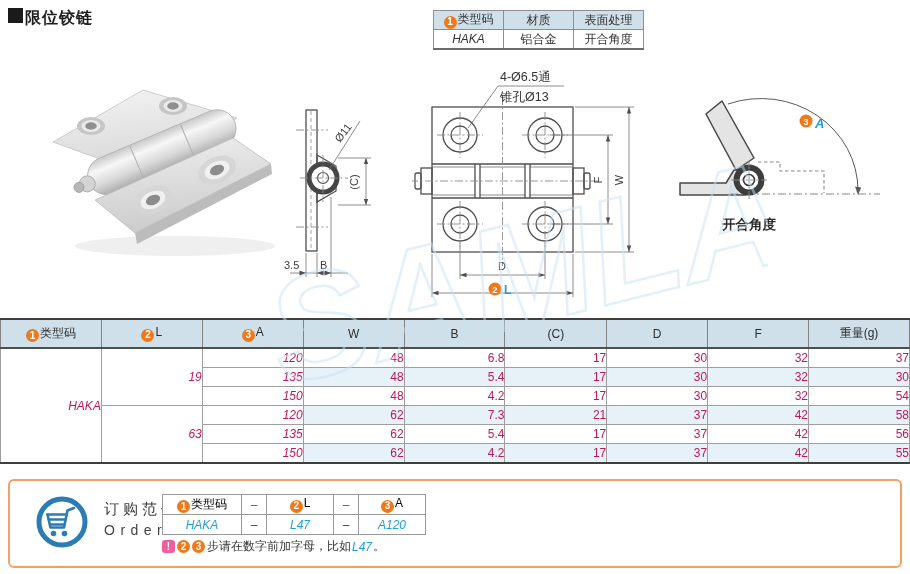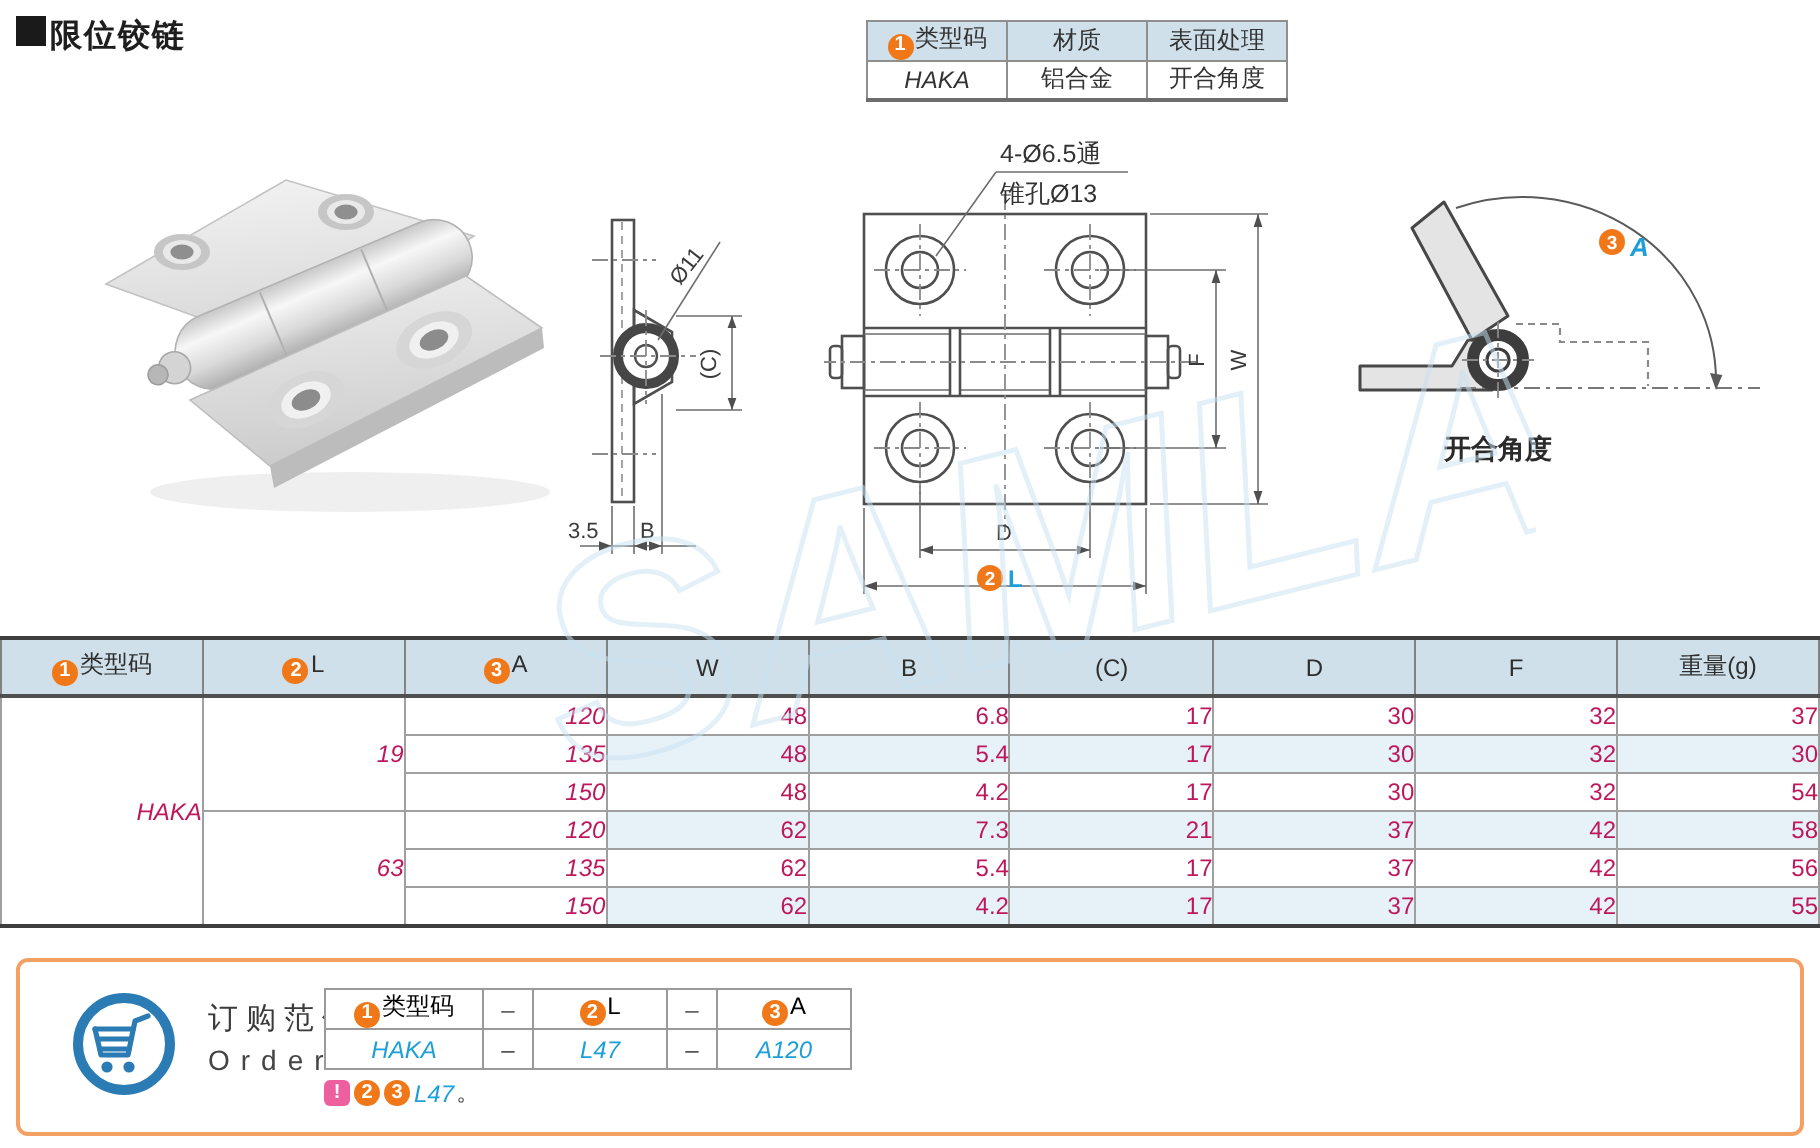--- a/index.html
+++ b/index.html
@@ -331,18 +331,19 @@
         <td class="w2 blue">L47</td>
         <td class="ws blue">–</td>
         <td class="w3 blue">A120</td>
       </tr>
     </tbody>
       </table>
     <div class="ord-note">
       <span class="badge pink">!</span>
       <span class="badge">2</span>
       <span class="badge">3</span>
+      <span>步请在数字前加字母，比如</span>
       <span class="blue">L47</span>
       <span>。</span>
     </div>
   </div>
 
 </div>
 
 </body></html>

